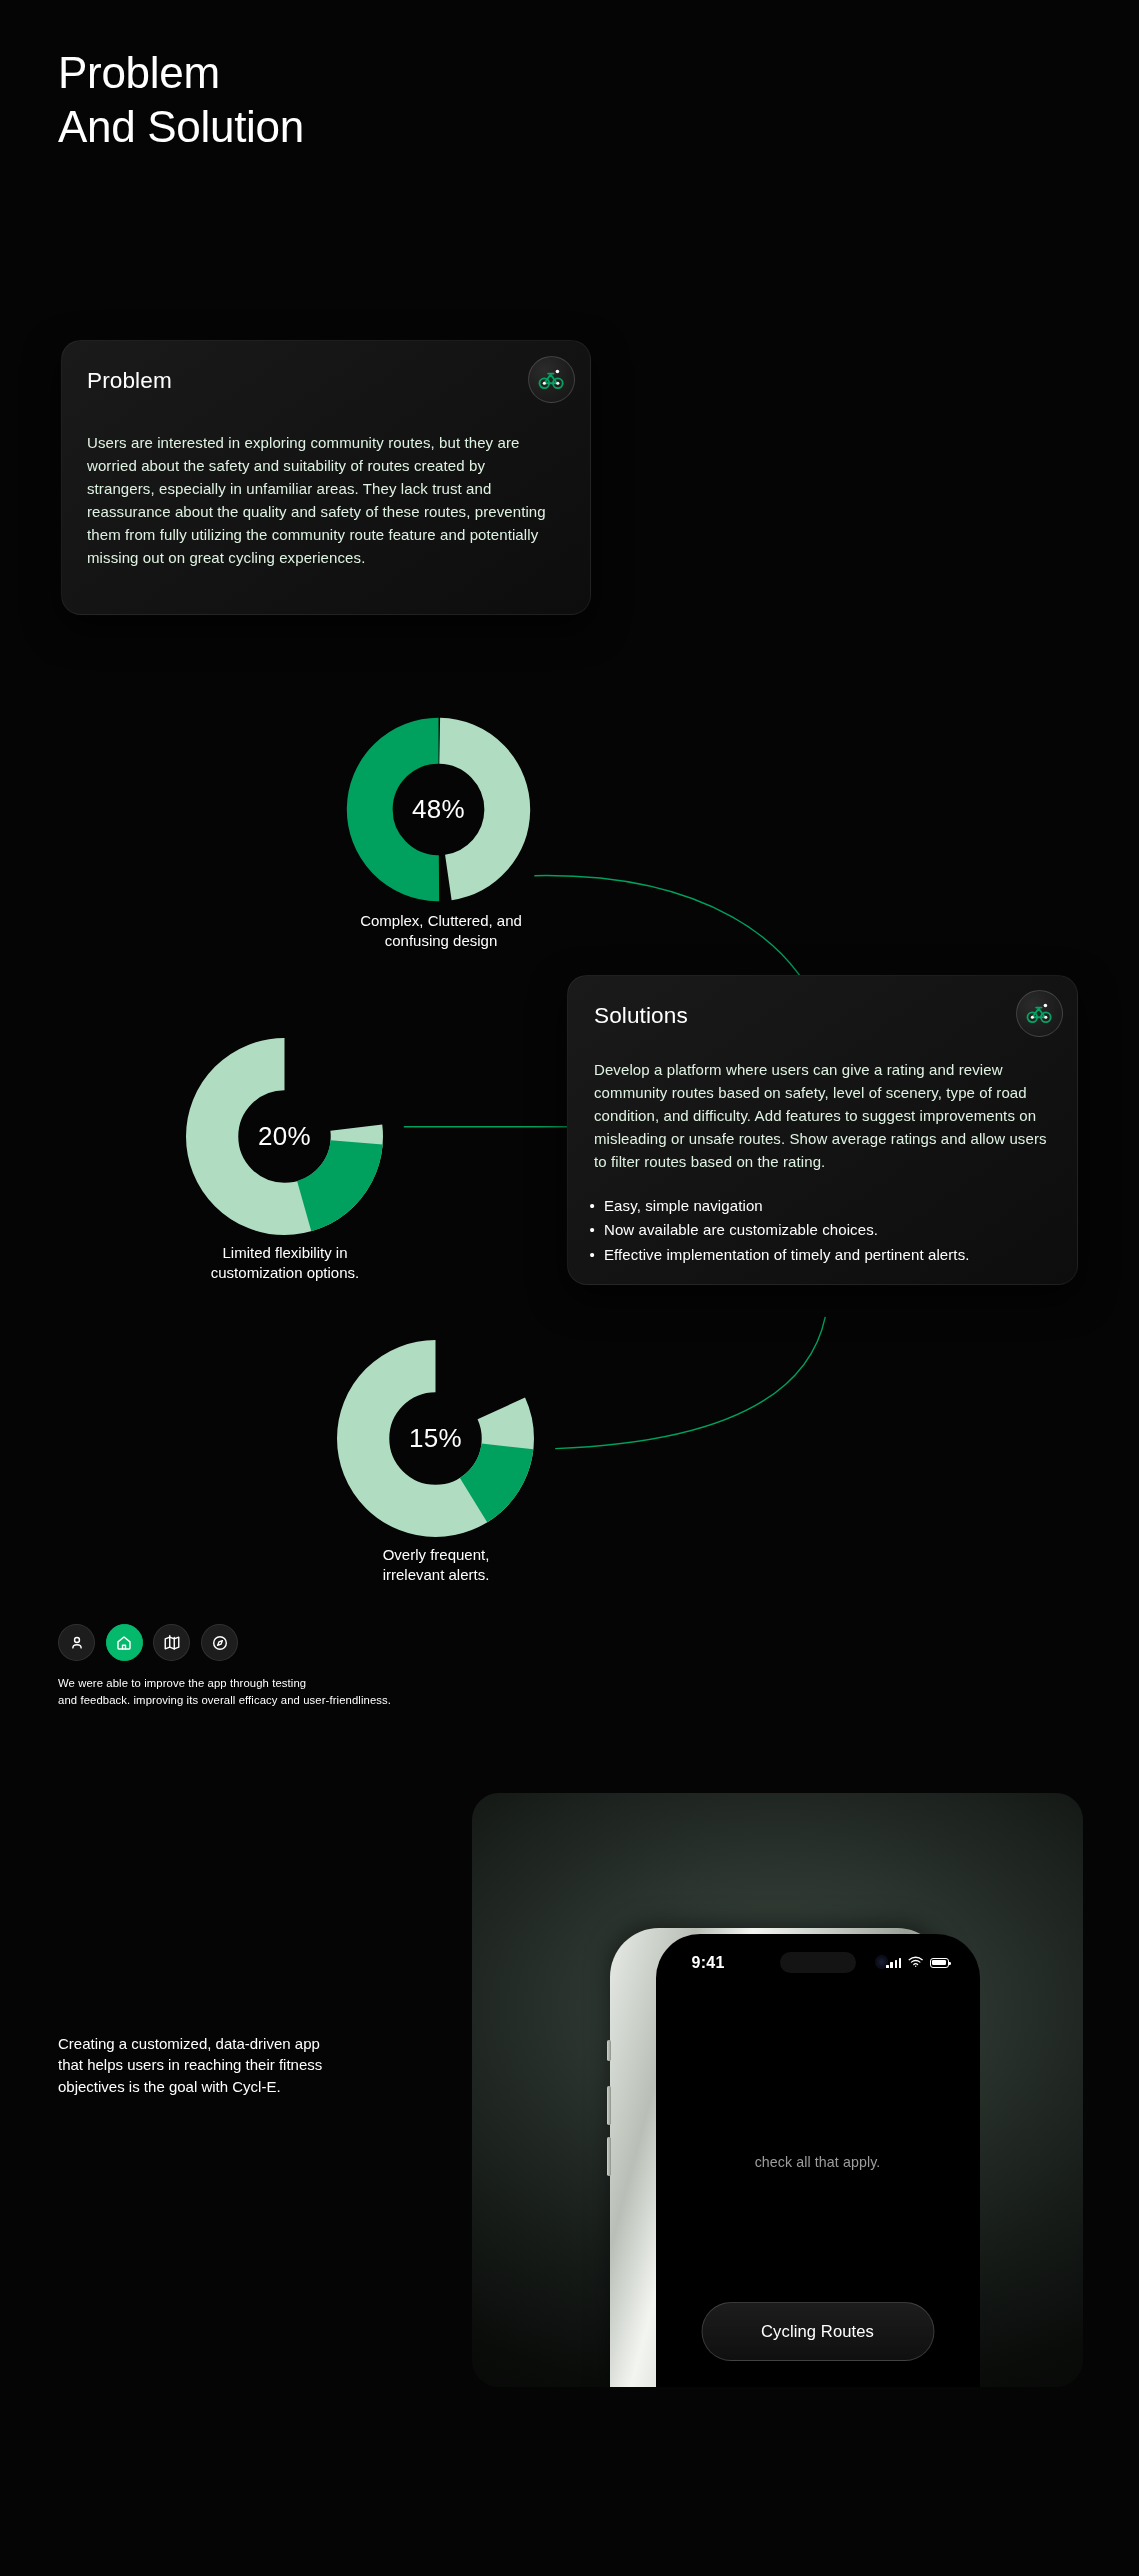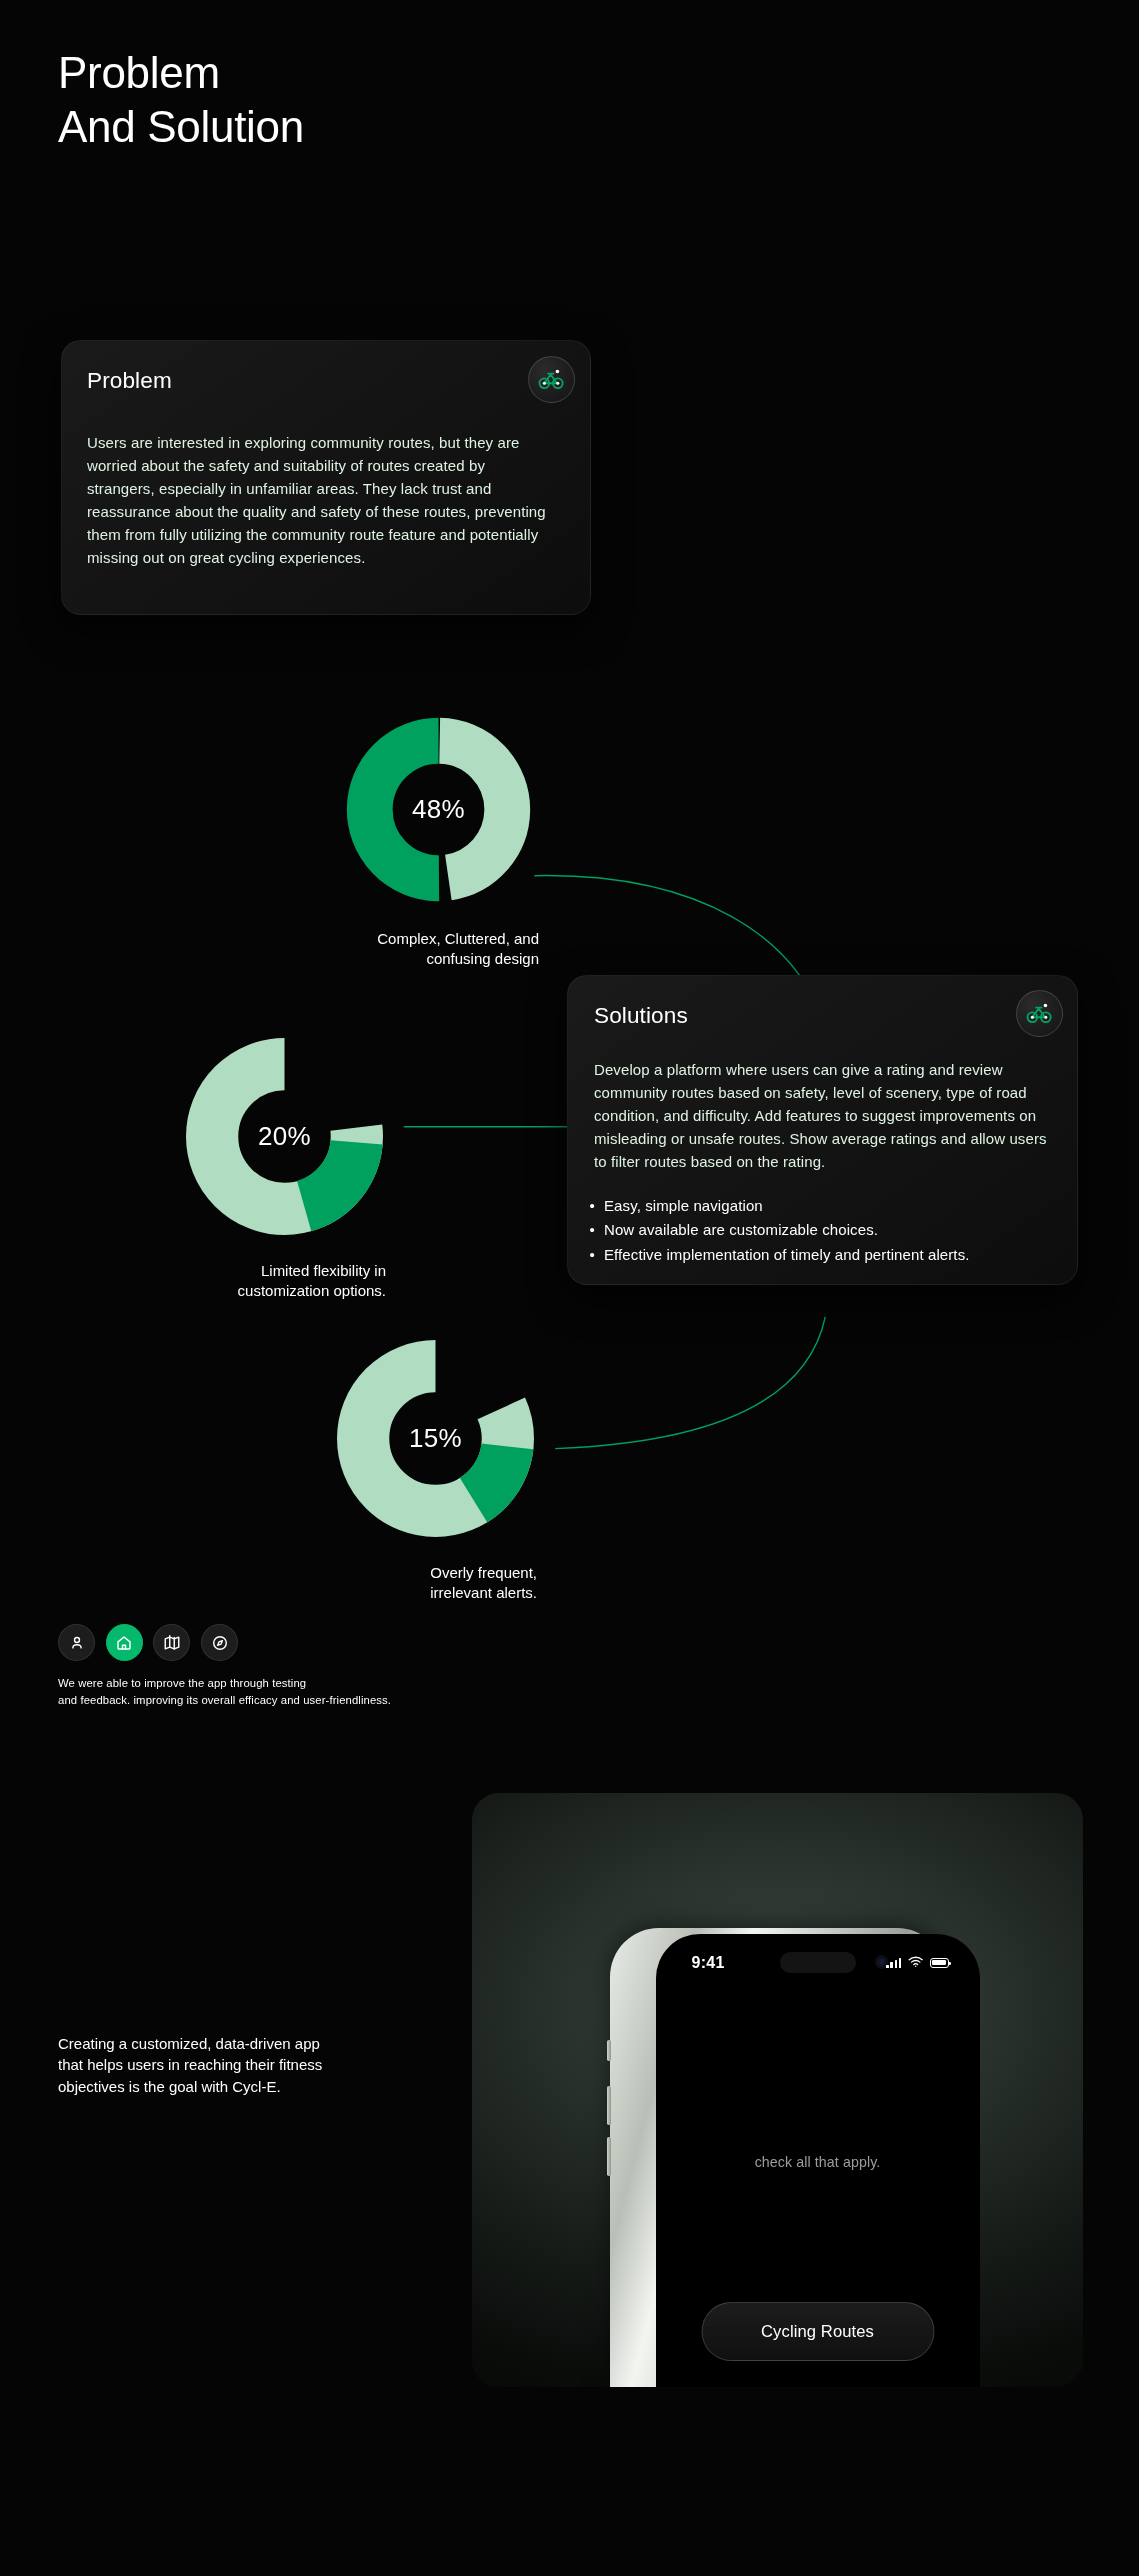--- a/index.html
+++ b/index.html
@@ -60,21 +60,21 @@
   .donut-wrap{ position:absolute; }
   .donut{ position:relative; }
   .donut svg{ display:block; }
   .donut-center{
     position:absolute; left:0; top:0; width:100%; height:100%;
     display:flex; align-items:center; justify-content:center;
     font-size:26px; color:#fff; font-weight:400; letter-spacing:0.3px;
     pointer-events:none;
   }
   .donut-label{
-    margin-top:24px; text-align:right;
+    margin-top:6px; text-align:center;
     font-size:15px; line-height:1.35; color:#ffffff; white-space:pre-line;
   }
 
   
   .connectors{ position:absolute; left:0; top:0; width:1140px; height:2576px; pointer-events:none; }
 
   
   .navbar{ position:absolute; display:flex; gap:10.7px; }
   .nav-pill{
     width:37px; height:37px; border-radius:50%;

